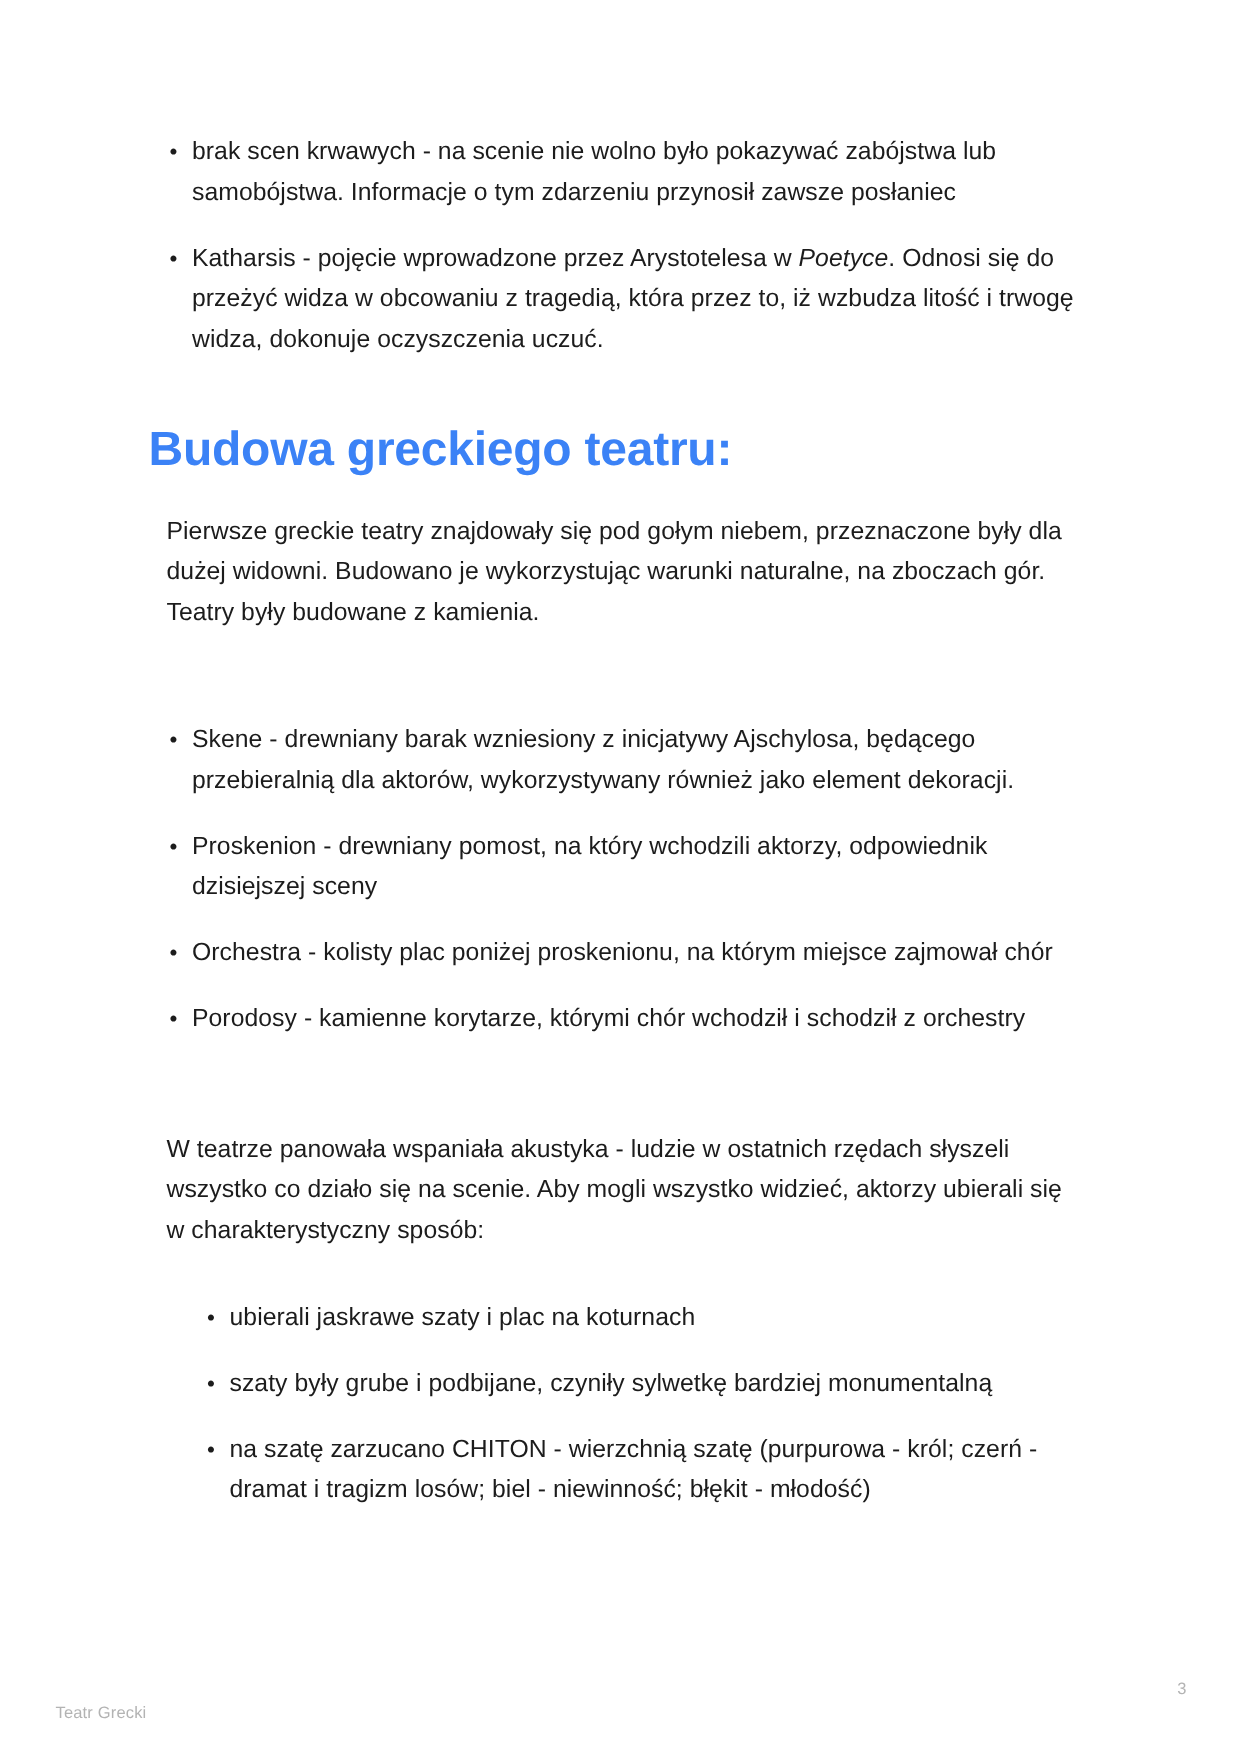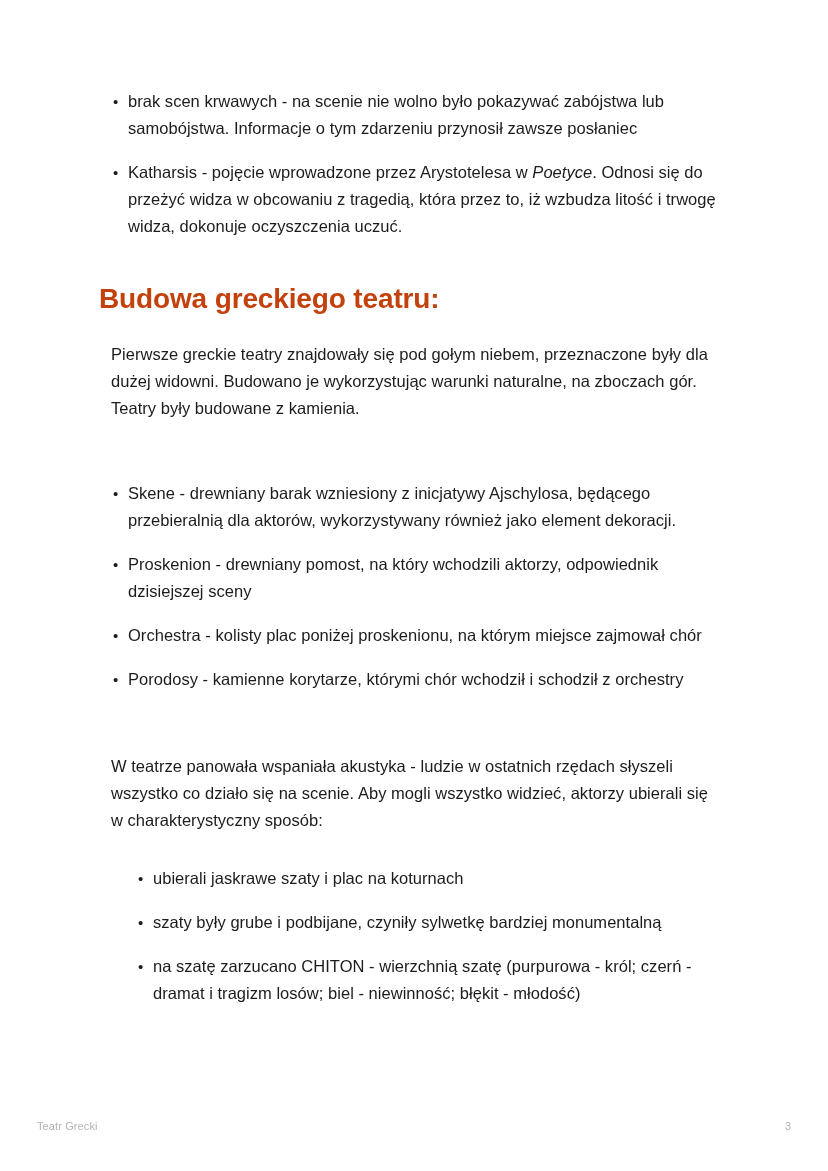--- a/index.html
+++ b/index.html
@@ -85,26 +85,26 @@
   }
   ul.level2 > li:last-child {
     margin-bottom: 0;
   }
 
   .block-top-list {
     margin: 0 0 0 0;
   }
 
   h2.section-heading {
-    font-size: 28px;
+    font-size: 32px;
     line-height: 34px;
     font-weight: 700;
     margin: 0;
     padding: 0;
-    color: #c2410c;
+    color: #3b82f6;
     letter-spacing: -0.005em;
   }
 
   p.para {
     font-size: 16.5px;
     line-height: 27px;
     margin: 12px;
     padding: 0;
     color: #1c1c1c;
     letter-spacing: 0.002em;
@@ -124,21 +124,21 @@
   .footer {
     position: absolute;
     left: 0;
     top: 1118px;
     width: 828px;
     height: 20px;
   }
   .footer-label {
     position: absolute;
     left: 37px;
-    top: 0;
+    top: 16px;
     font-size: 11px;
     line-height: 16px;
     color: #b3b3b3;
     letter-spacing: 0.01em;
   }
   .footer-pagenum {
     position: absolute;
     right: 37px;
     top: 0;
     font-size: 11px;

